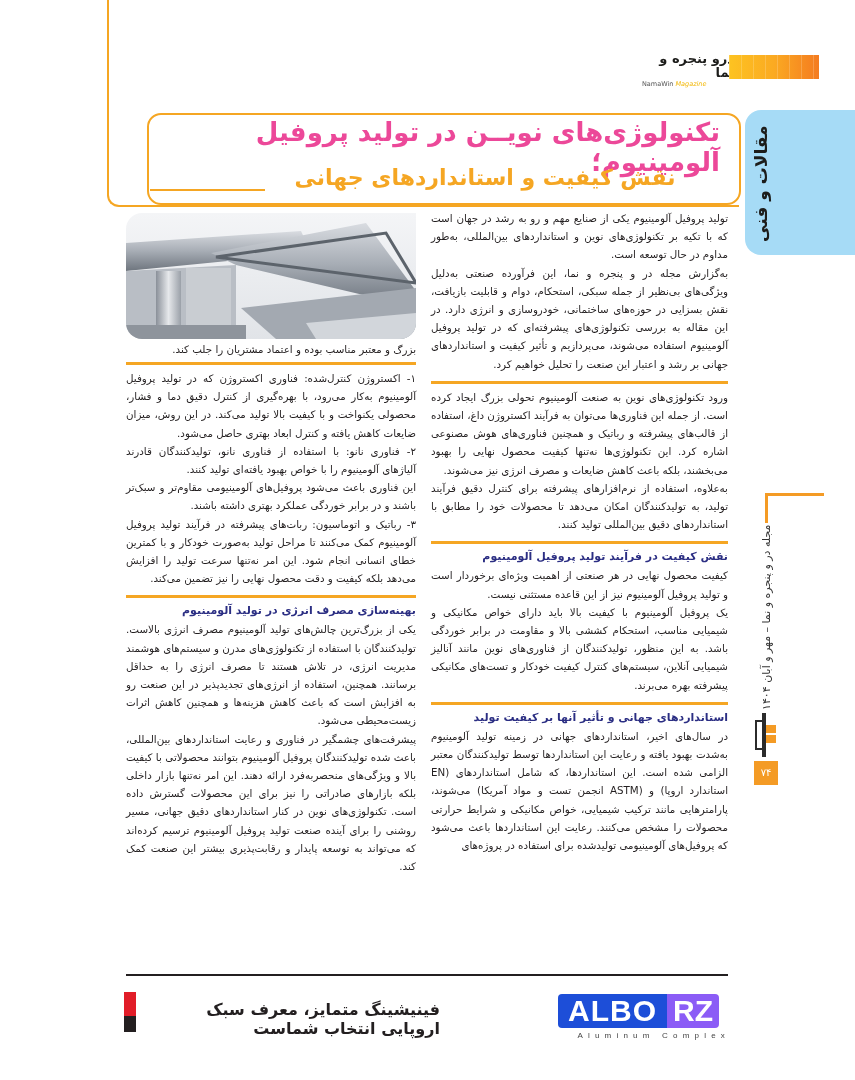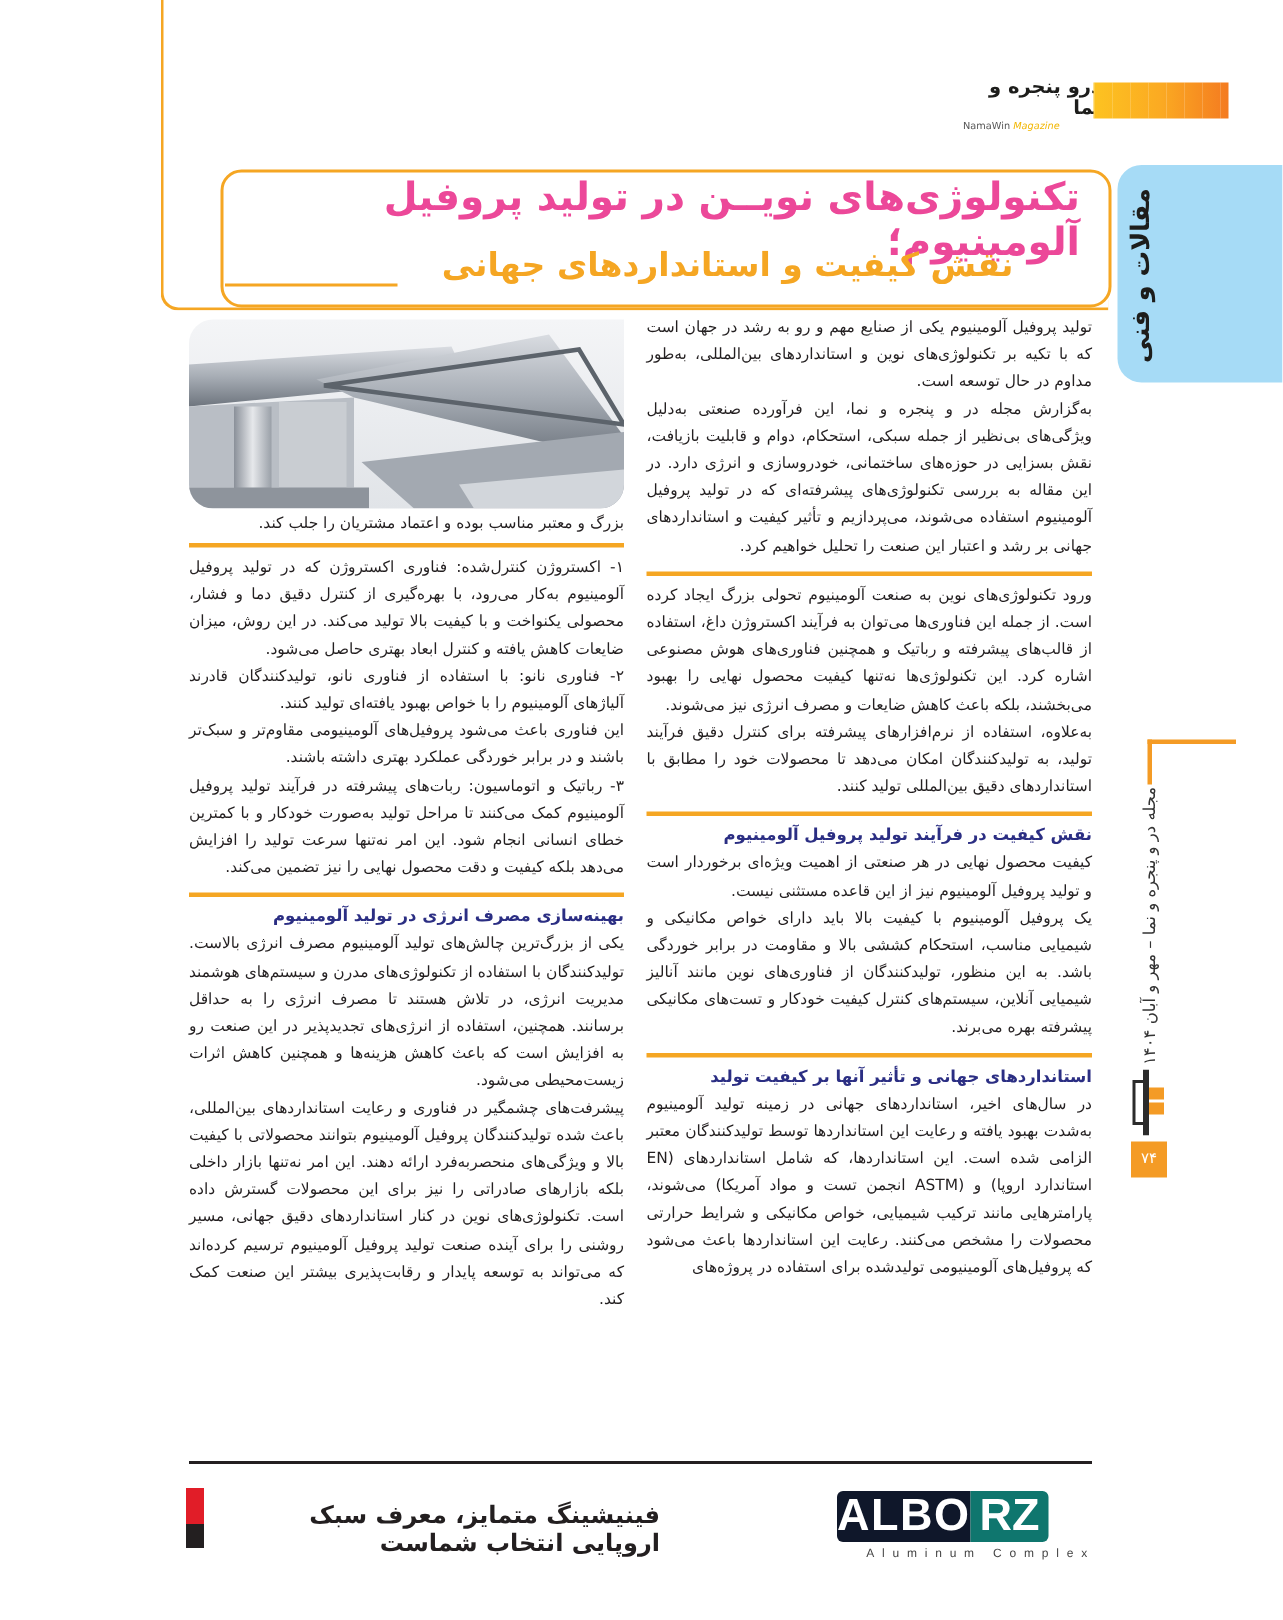--- a/index.html
+++ b/index.html
@@ -57,23 +57,23 @@
   .door-icon { left:754px; top:713px; width:24px; height:44px; }
   .page-badge { left:754px; top:761px; width:24px; height:24px; background:#f49b25; color:#fff; font-size:10px;
                 text-align:center; line-height:24px; }
 
   
   .bottom-rule { left:126px; top:974px; width:602px; height:2px; background:#231f20; }
   .ad-side-logo { left:124px; top:992px; width:12px; height:40px; }
   .ad-text { left:170px; top:1000px; width:270px; direction:rtl; text-align:right; font-weight:bold; font-size:16px; color:#231f20; }
   .alborz { left:558px; top:994px; width:172px; height:50px; }
   .alborz .row { display:flex; height:34px; }
-  .alborz .red { background:#0f172a; color:#fff; font-weight:bold; font-size:30px; line-height:34px;
-                 padding:0 0; letter-spacing:1px; font-family:"Liberation Sans", sans-serif; border-radius:4px 0 0 4px; }
-  .alborz .dark { background:#0f766e; color:#fff; font-weight:bold; font-size:30px; line-height:34px;
+  .alborz .red { background:#1d4ed8; color:#fff; font-weight:bold; font-size:30px; line-height:34px;
+                 padding:0 10px; letter-spacing:1px; font-family:"Liberation Sans", sans-serif; border-radius:4px 0 0 4px; }
+  .alborz .dark { background:#8b5cf6; color:#fff; font-weight:bold; font-size:30px; line-height:34px;
                   padding:0 6px; font-family:"Liberation Sans", sans-serif; border-radius:0 4px 4px 0; }
   .alborz .sub { font-size:8px; letter-spacing:5.2px; color:#444; margin-top:3px; font-family:"Liberation Sans", sans-serif;text-align:right; }
 </style>
 </head>
 <body>
 
 <div class="abs outer-frame"></div>
 
 <div class="abs masthead">
   <div class="logo-fa">درو پنجره و نما</div>

